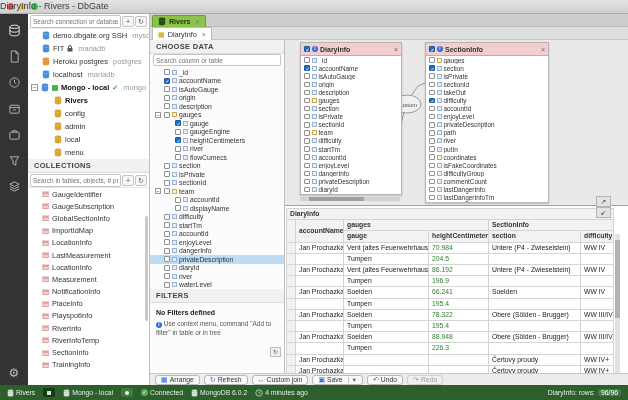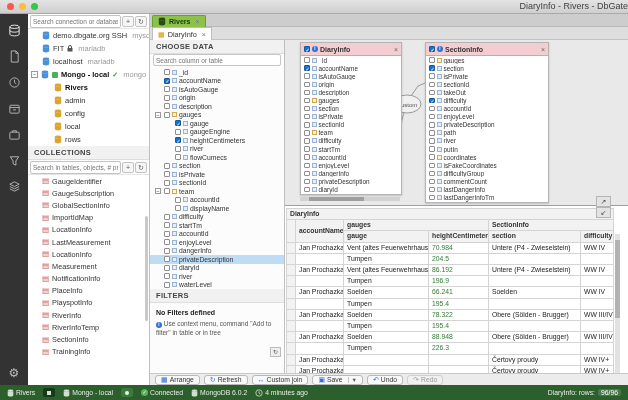--- a/index.html
+++ b/index.html
@@ -2,21 +2,21 @@
 <html><head>
 <meta charset="utf-8">
 <style>
   html,body{margin:0;padding:0;background:#555;}
   .window{position:relative;width:628px;height:400px;background:#e9e9e9;overflow:hidden;
     font-family:"Liberation Sans",sans-serif;-webkit-font-smoothing:antialiased;}
   
   .titlebar{position:absolute;left:0;top:0;width:628px;height:14px;background:linear-gradient(#e3e3e3,#cfcfcf);border-bottom:1px solid #aaa;box-sizing:border-box;}
   .tl{position:absolute;top:3px;width:7px;height:7px;border-radius:50%;}
   .tl.r{left:7px;background:#fc5650;}.tl.y{left:19px;background:#fdbc40;}.tl.g{left:31px;background:#34c84a;}
-  .title{position:absolute;left:0;right:0;text-align:right;font-size:9px;line-height:13px;color:#3f3f3f;}
+  .title{position:absolute;left:0;right:0;text-align:left;font-size:9px;line-height:13px;color:#3f3f3f;}
   
   .activitybar{position:absolute;left:0;top:14px;width:28px;height:371px;background:#333;display:flex;flex-direction:column;align-items:center;padding-top:9px;gap:12px;box-sizing:border-box;}
   .aicon{width:14px;height:14px;display:flex;align-items:center;justify-content:center;color:#c4c4c4;}
   .aicon svg{stroke:#b9b9b9;fill:none;stroke-width:1;}
   .aicon.active svg{stroke:#f2f2f2;}
   .gearbtn{position:absolute;left:0;bottom:5px;width:28px;text-align:center;color:#bdbdbd;font-size:12px;}
   
   .sidebar{position:absolute;left:28px;top:14px;width:122px;height:371px;background:#fff;border-right:1px solid #bfbfbf;box-sizing:border-box;overflow:hidden;}
   .shead{height:13px;background:#f1f1f1;border-bottom:1px solid #ddd;font-size:7.5px;font-weight:bold;color:#444;line-height:13px;padding-left:6px;letter-spacing:.3px;}
   .srch{display:flex;height:15px;border-bottom:1px solid #e6e6e6;align-items:center;padding:1px 2px;gap:1px;box-sizing:border-box;}
@@ -190,20 +190,30 @@
           <span>FIT</span>
           <span class="lock">
             <svg width="6" height="7" viewBox="0 0 6 7">
               <rect x="0.5" y="3" width="5" height="3.5" fill="#555"></rect>
               <path d="M1.5 3V2a1.5 1.5 0 0 1 3 0v1" fill="none" stroke="#555"></path>
             </svg>
           </span>
           <span class="eng">mariadb</span>
         </div>
         <div class="srow">
+          <span class="dbic" style="color: rgb(232, 150, 61);">
+            <svg width="8" height="9" viewBox="0 0 8 9" fill="currentColor">
+              <ellipse cx="4" cy="1.9" rx="3.2" ry="1.4"></ellipse>
+              <path d="M.8 1.9v5.2c0 .8 1.4 1.4 3.2 1.4s3.2-.6 3.2-1.4V1.9c0 .8-1.4 1.4-3.2 1.4S.8 2.7.8 1.9z"></path>
+            </svg>
+          </span>
+          <span>Heroku postgres</span>
+          <span class="eng">postgres</span>
+        </div>
+        <div class="srow">
           <span class="dbic" style="color: rgb(74, 144, 217);">
             <svg width="8" height="9" viewBox="0 0 8 9" fill="currentColor">
               <ellipse cx="4" cy="1.9" rx="3.2" ry="1.4"></ellipse>
               <path d="M.8 1.9v5.2c0 .8 1.4 1.4 3.2 1.4s3.2-.6 3.2-1.4V1.9c0 .8-1.4 1.4-3.2 1.4S.8 2.7.8 1.9z"></path>
             </svg>
           </span>
           <span>localhost</span>
           <span class="eng">mariadb</span>
         </div>
         <div class="srow hasexp">
@@ -228,48 +238,48 @@
           </span>
           <span class="b">Rivers</span>
         </div>
         <div class="srow child">
           <span class="dbic" style="color: rgb(219, 164, 47);">
             <svg width="8" height="9" viewBox="0 0 8 9" fill="currentColor">
               <ellipse cx="4" cy="1.9" rx="3.2" ry="1.4"></ellipse>
               <path d="M.8 1.9v5.2c0 .8 1.4 1.4 3.2 1.4s3.2-.6 3.2-1.4V1.9c0 .8-1.4 1.4-3.2 1.4S.8 2.7.8 1.9z"></path>
             </svg>
           </span>
-          <span>admin</span>
+          <span>config</span>
         </div>
         <div class="srow child">
           <span class="dbic" style="color: rgb(219, 164, 47);">
             <svg width="8" height="9" viewBox="0 0 8 9" fill="currentColor">
               <ellipse cx="4" cy="1.9" rx="3.2" ry="1.4"></ellipse>
               <path d="M.8 1.9v5.2c0 .8 1.4 1.4 3.2 1.4s3.2-.6 3.2-1.4V1.9c0 .8-1.4 1.4-3.2 1.4S.8 2.7.8 1.9z"></path>
             </svg>
           </span>
-          <span>config</span>
+          <span>admin</span>
         </div>
         <div class="srow child">
           <span class="dbic" style="color: rgb(219, 164, 47);">
             <svg width="8" height="9" viewBox="0 0 8 9" fill="currentColor">
               <ellipse cx="4" cy="1.9" rx="3.2" ry="1.4"></ellipse>
               <path d="M.8 1.9v5.2c0 .8 1.4 1.4 3.2 1.4s3.2-.6 3.2-1.4V1.9c0 .8-1.4 1.4-3.2 1.4S.8 2.7.8 1.9z"></path>
             </svg>
           </span>
           <span>local</span>
         </div>
         <div class="srow child">
           <span class="dbic" style="color: rgb(219, 164, 47);">
             <svg width="8" height="9" viewBox="0 0 8 9" fill="currentColor">
               <ellipse cx="4" cy="1.9" rx="3.2" ry="1.4"></ellipse>
               <path d="M.8 1.9v5.2c0 .8 1.4 1.4 3.2 1.4s3.2-.6 3.2-1.4V1.9c0 .8-1.4 1.4-3.2 1.4S.8 2.7.8 1.9z"></path>
             </svg>
           </span>
-          <span>rows</span>
+          <span>menu</span>
         </div>
       </div>
     <div class="shead">COLLECTIONS</div>
     <div class="srch">
       <input placeholder="Search in tables, objects, # prefix in columns" style="">
       <span class="sbtn">+</span>
       <span class="sbtn">↻</span>
     </div>
     <div id="coll-list">
         <div class="crow2">

